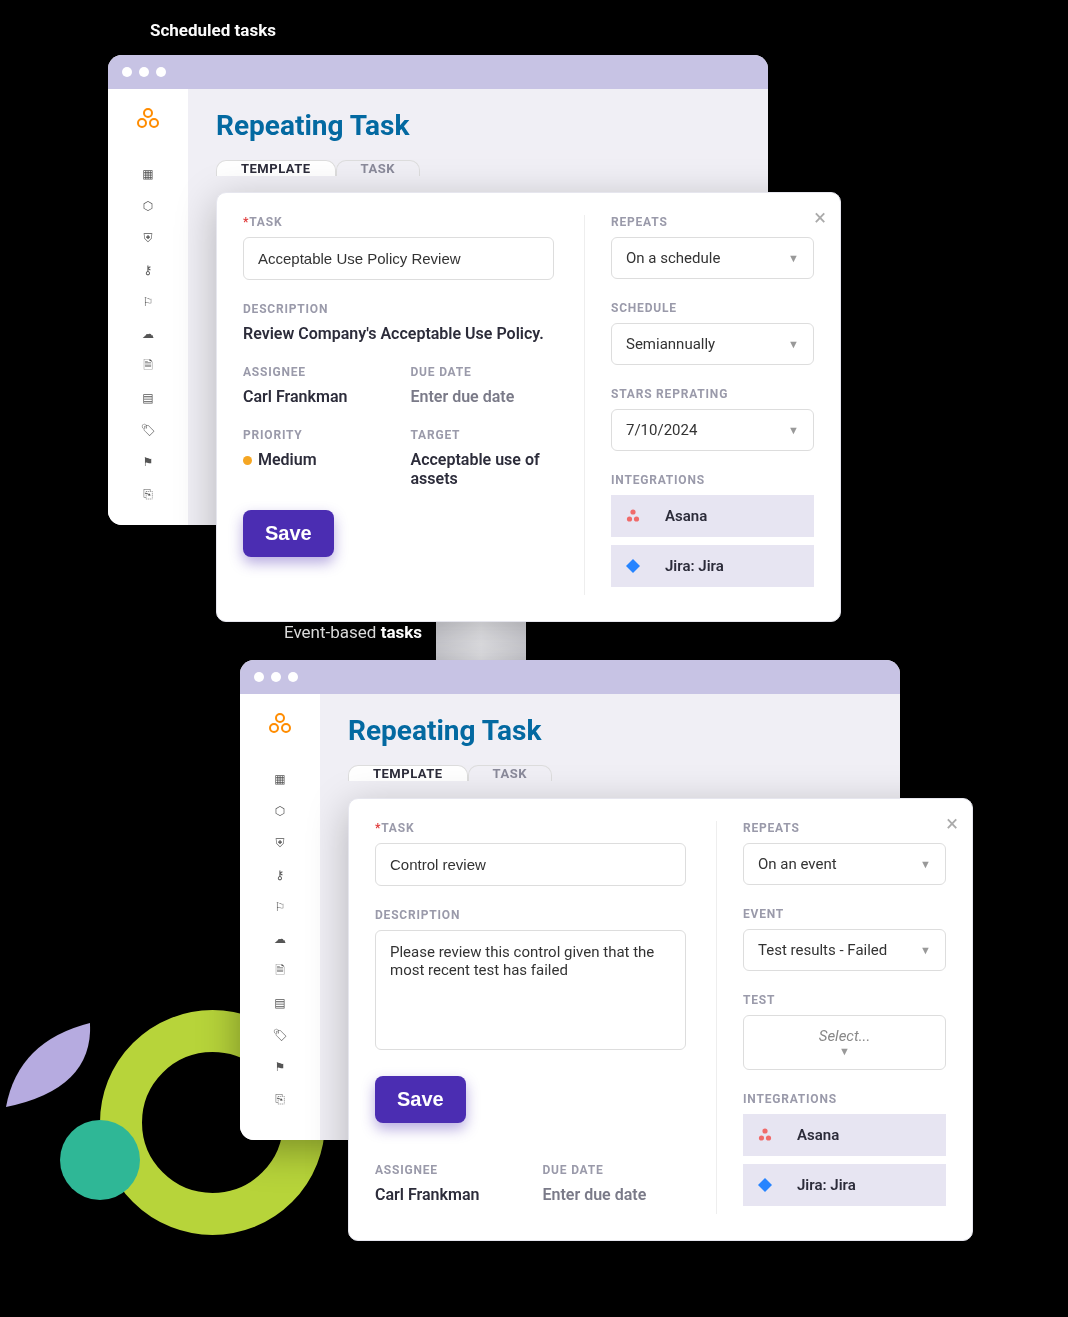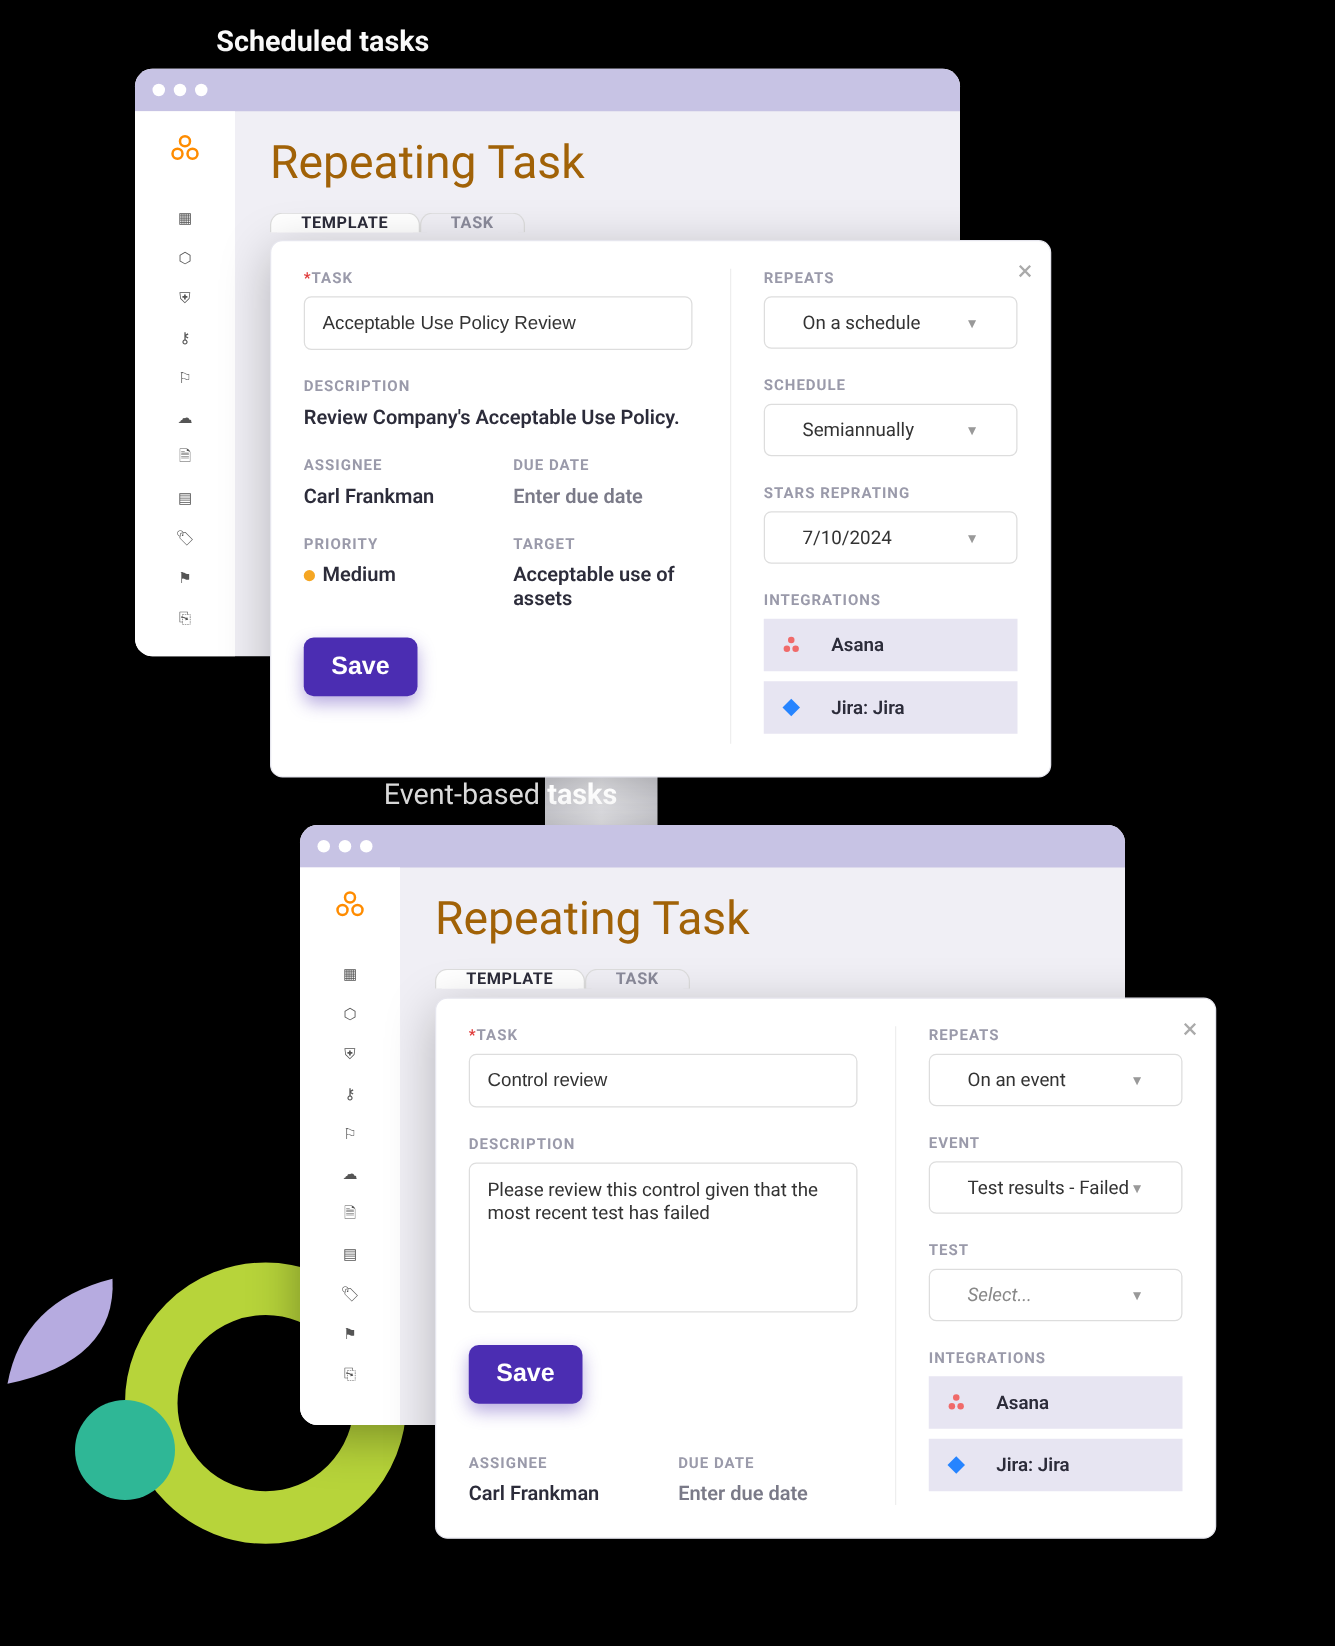--- a/index.html
+++ b/index.html
@@ -7,23 +7,22 @@
     background: #000;
     font-family: -apple-system, BlinkMacSystemFont, "Segoe UI", Roboto, sans-serif;
     width: 1068px;
     height: 1317px;
     position: relative;
     overflow: hidden;
   }
   .section-label {
     color: #fff;
     font-weight: 700;
-    font-size: 23px;
-    position: absolute;
-    margin-left: 23px;
+    font-size: 17px;
+    position: absolute;
   }
   .section-label .light { font-weight: 400; color: #ddd; }
   .window {
     background: #f0eff5;
     border-radius: 14px;
     position: absolute;
     box-shadow: 0 8px 40px rgba(0,0,0,0.35);
     overflow: visible;
   }
   .titlebar {
@@ -61,23 +60,23 @@
     width: 14px; height: 14px;
     color: #555;
     display:flex;align-items:center;justify-content:center;
     font-size:12px;
   }
   .content {
     flex: 1;
     padding: 20px 28px;
   }
   .page-title {
-    font-size: 37px;
-    font-weight: 400;
-    color: #a16207;
+    font-size: 28px;
+    font-weight: 700;
+    color: #0369a1;
     margin-bottom: 18px;
   }
   .tabs {
     display: flex;
     gap: 0;
     margin-bottom: -1px;
   }
   .tab {
     padding: 0 24px;
     font-size: 13px;
@@ -176,34 +175,34 @@
     padding: 12px 22px;
     font-size: 20px;
     font-weight: 600;
     cursor: pointer;
     box-shadow: 0 6px 14px rgba(75,45,178,0.4);
   }
   .select-box {
     width: 100%;
     border: 1px solid #ddd;
     border-radius: 6px;
-    padding: 11px 30px;
+    padding: 11px 14px;
     font-size: 15px;
     color: #333;
     background: #fff;
     display: flex;
     justify-content: space-between;
     align-items: center;
     cursor: pointer;
   }
   .select-box .caret {
     color: #999;
     font-size: 11px;
   }
-  .select-box.placeholder { color: #888; font-style: italic; }
+  .select-box.placeholder { color: #888; font-style: italic; flex-direction: column; }
   .integration {
     background: #e7e5f2;
     padding: 12px 14px;
     font-size: 15px;
     font-weight: 600;
     color: #2c2c3a;
     display: flex;
     align-items: center;
     gap: 24px;
     margin-bottom: 8px;

